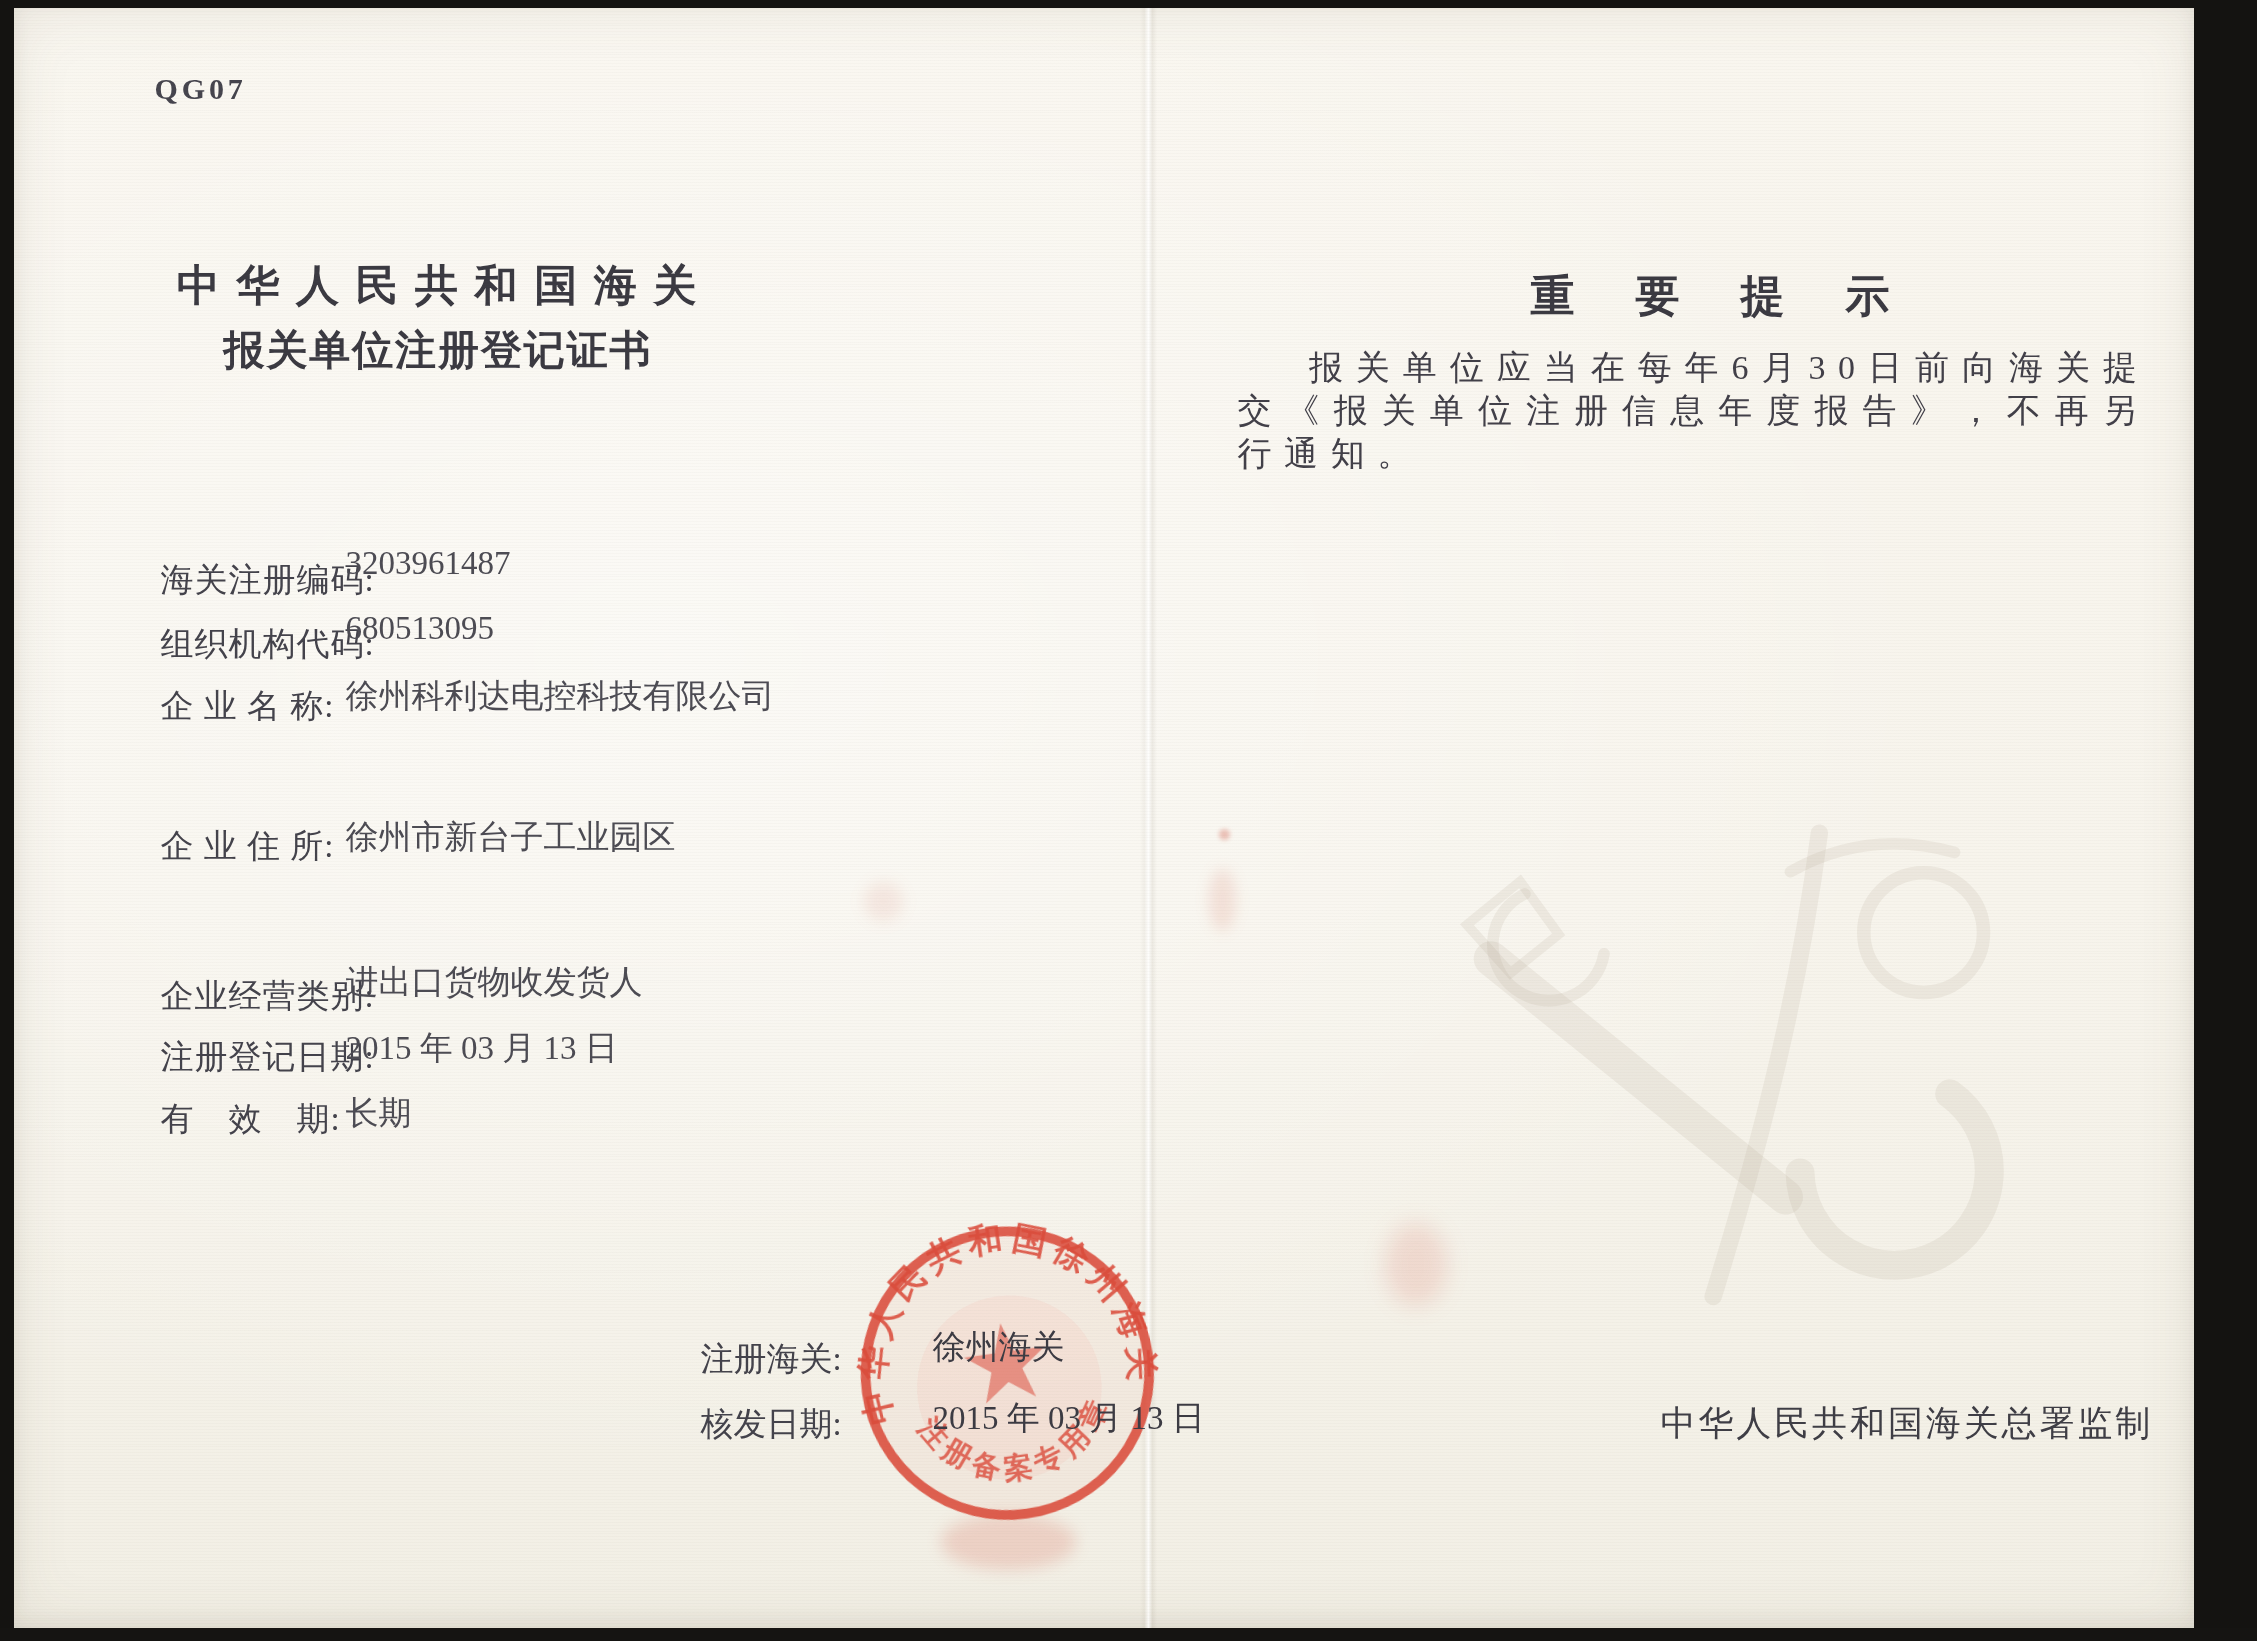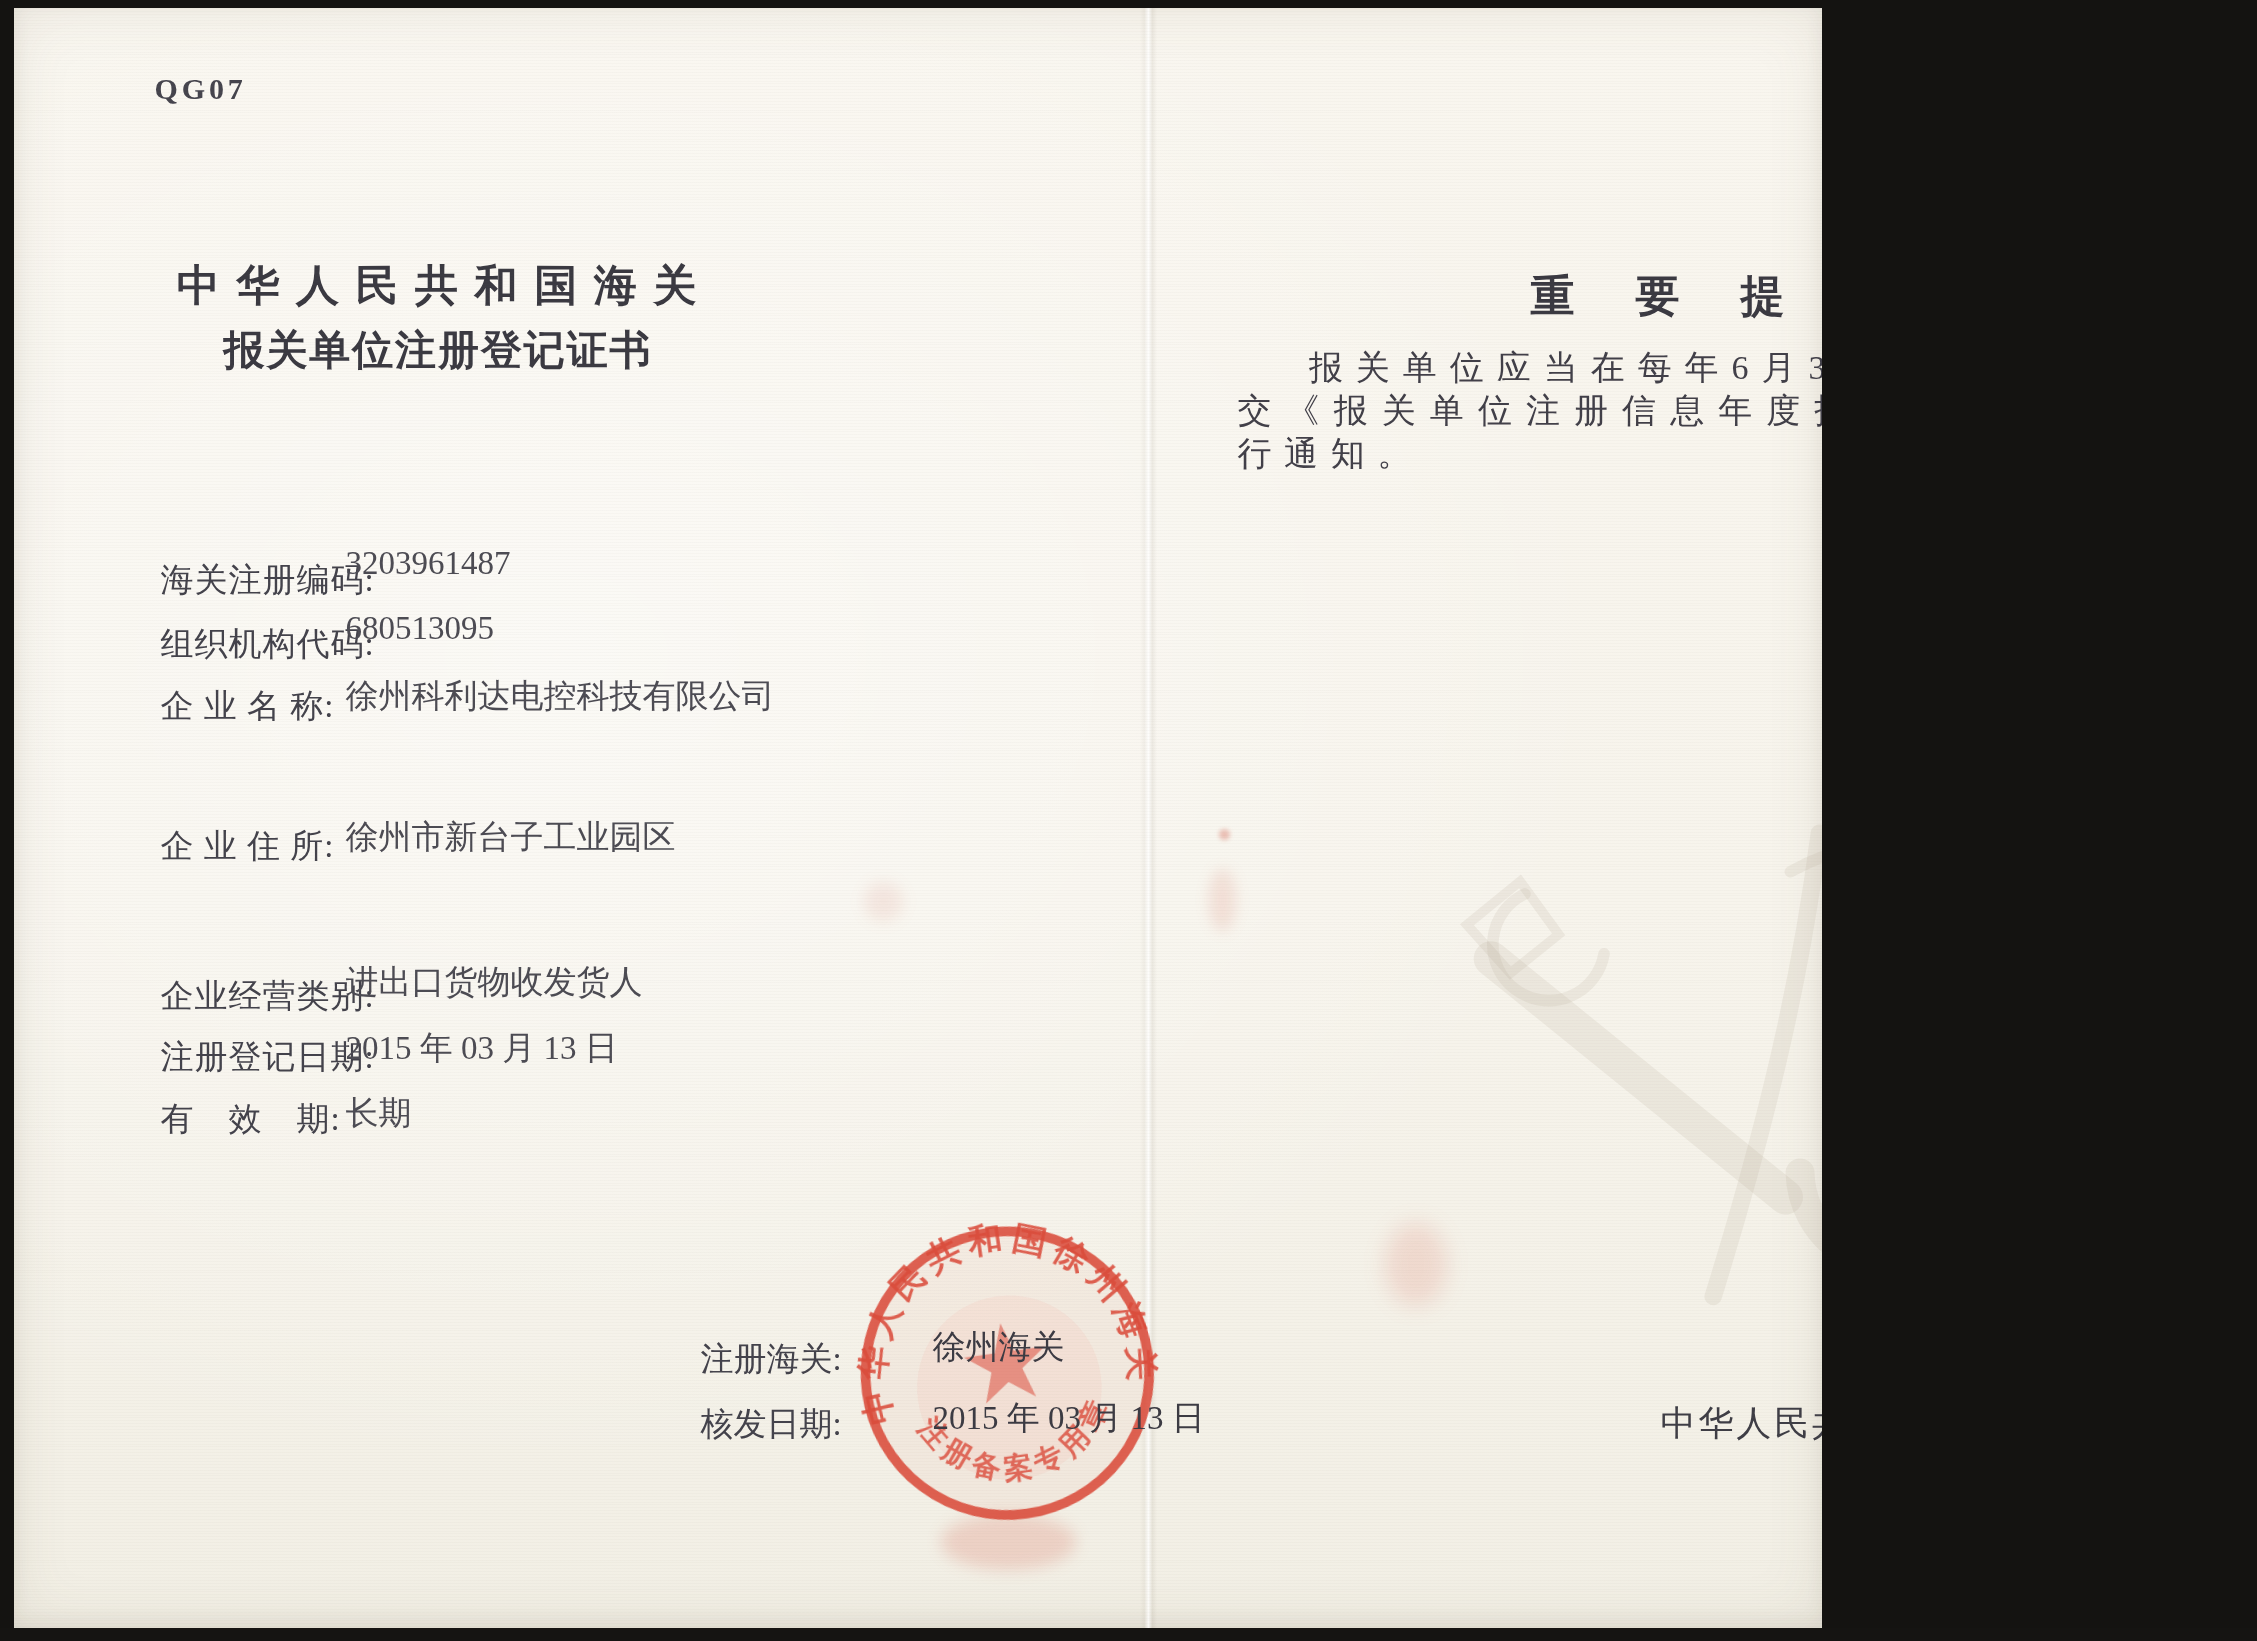--- a/index.html
+++ b/index.html
@@ -1,21 +1,21 @@
 <!DOCTYPE html>
 <html><head>
 <meta charset="utf-8">
 <style>
   html,body{margin:0;padding:0;background:#141311;}
   #stage{
     position:relative;width:2257px;height:1641px;background:#141311;overflow:hidden;
     font-family:"Liberation Serif","DejaVu Serif",serif;
   }
   #paper{
-    position:absolute;left:13.5px;top:7.7px;width:1808px;height:1620px;
+    position:absolute;left:13.5px;top:7.7px;width:2180px;height:1620px;
     background:
       radial-gradient(ellipse at 30% 40%, rgba(255,255,255,.5), rgba(255,255,255,0) 60%),
       linear-gradient(180deg,#f9f6ef 0%,#f7f4ec 55%,#f2efe5 100%);
     box-shadow: inset 0 0 58px rgba(95,85,60,.10), inset 0 -5.8px 17.4px rgba(80,70,50,.08);
     overflow:hidden;
   }
   
   #paper::after{
     content:"";position:absolute;inset:0;pointer-events:none;
     background:repeating-linear-gradient(180deg,

